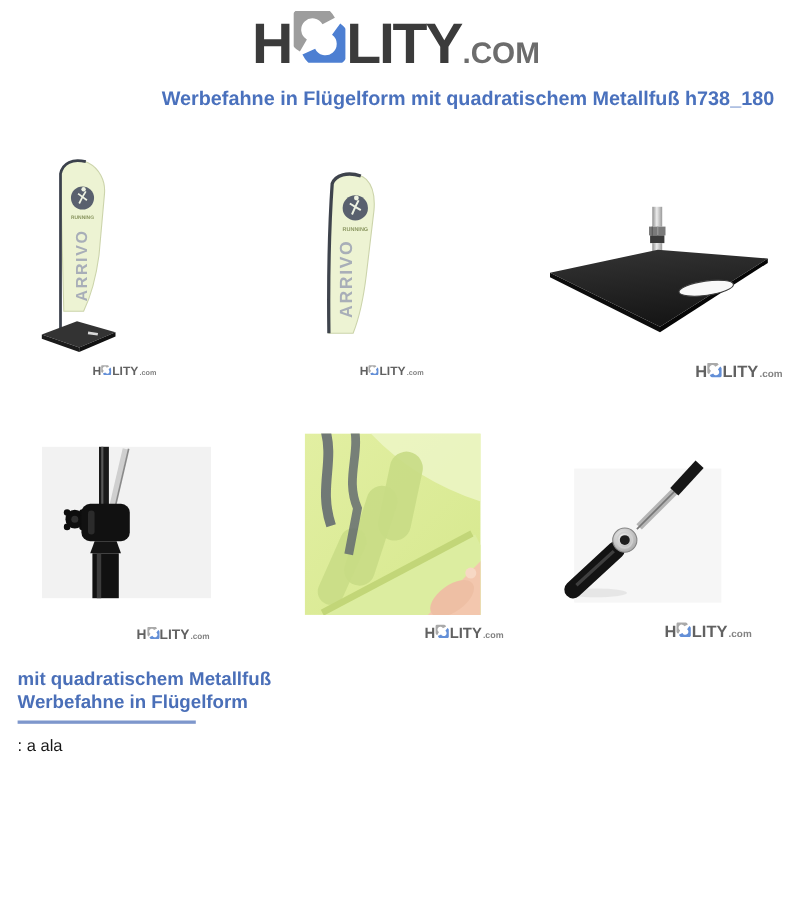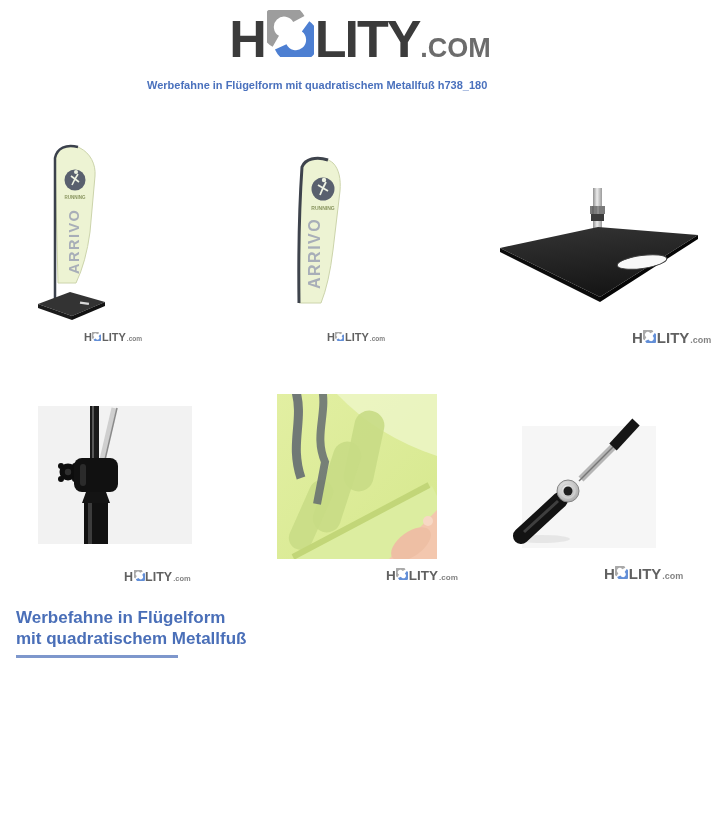--- a/index.html
+++ b/index.html
@@ -13,21 +13,21 @@
     position:absolute;top:10px;left:0;width:720px;
     display:flex;justify-content:center;align-items:baseline;
     cursor:pointer;
   }
   .logo .big{font-size:52px;font-weight:bold;color:#3b3b3b;letter-spacing:-2px;line-height:1;}
   .logo svg{margin:0 1px -6px 2px;}
   .logo .dotcom{font-size:27px;font-weight:bold;color:#6c6c6c;letter-spacing:0;margin-left:1px;}
   
   .subtitle{
     position:absolute;left:147px;top:79px;
-    font-size:11px;font-weight:bold;color:#4a71bd;white-space:nowrap;
+    font-size:18px;font-weight:bold;color:#4a71bd;white-space:nowrap;
   }
   
   .pimg{position:absolute;cursor:pointer;}
   
   .wm{
     position:absolute;display:flex;align-items:baseline;
     font-weight:bold;color:#4a4a4a;opacity:.87;white-space:nowrap;line-height:1;
   }
   .wm svg{margin:0 .5px -1.5px .5px;}
   .wm .dc{font-size:.6em;color:#707070;margin-left:1px;}
@@ -230,18 +230,19 @@
   <span>H</span>
   <svg width="13" height="13" viewBox="0 0 48 48">
     <path d="M32.5,9.3 A17,17 0 1 0 9,32" fill="none" stroke="#9d9d9d" stroke-width="13"></path>
     <path d="M39.4,16.8 A17,17 0 1 1 14,37.7" fill="none" stroke="#4d7fd2" stroke-width="13"></path>
   </svg>
   <span>LITY</span>
   <span class="dc">.com</span>
 </div>
 
 <div class="footer">
+  <div class="ft-line">mit quadratischem Metallfuß</div>
   <div class="ft-line">Werbefahne in Flügelform</div>
-  <div class="ft-line">mit quadratischem Metallfuß</div>
   <div class="rule"></div>
   <div class="items">
+    <div class="item">: a ala</div>
   </div>
 </div>
 
 </body></html>

